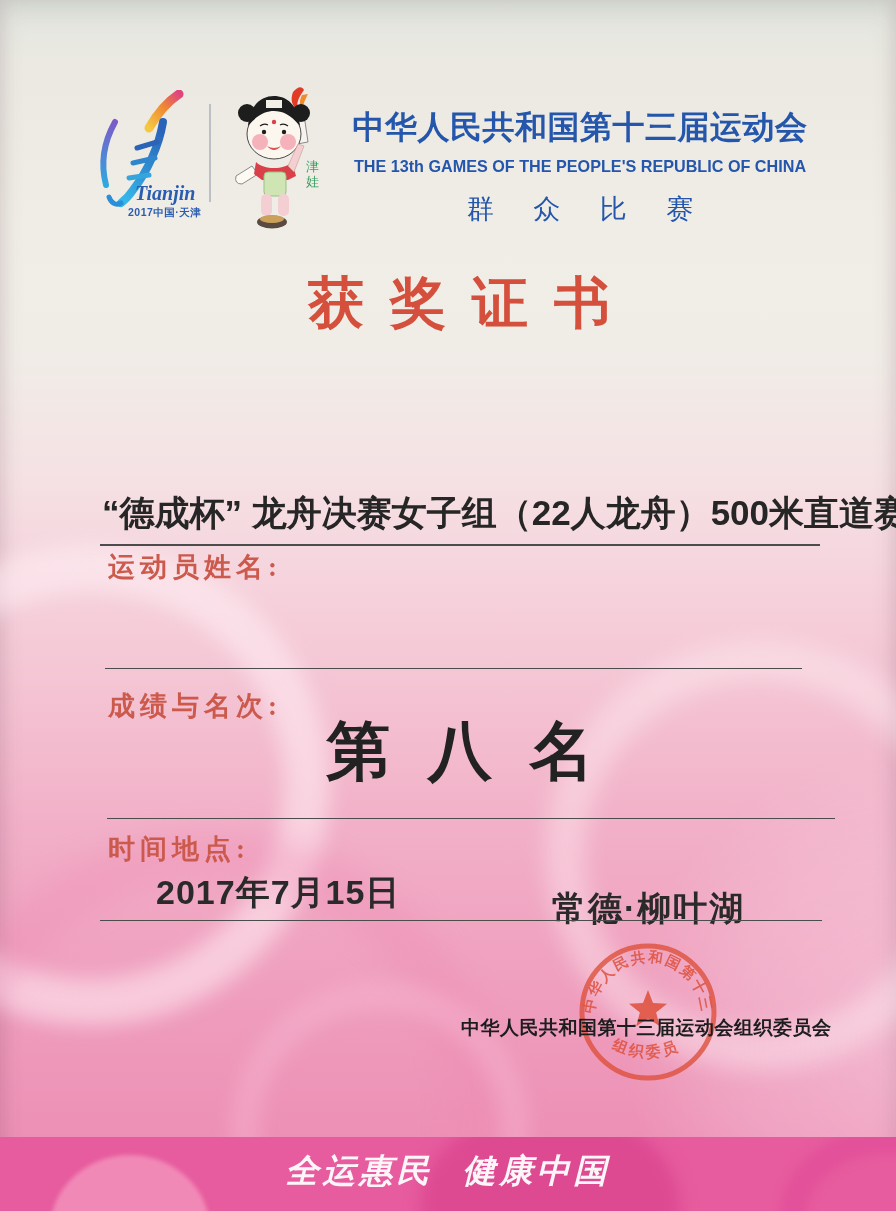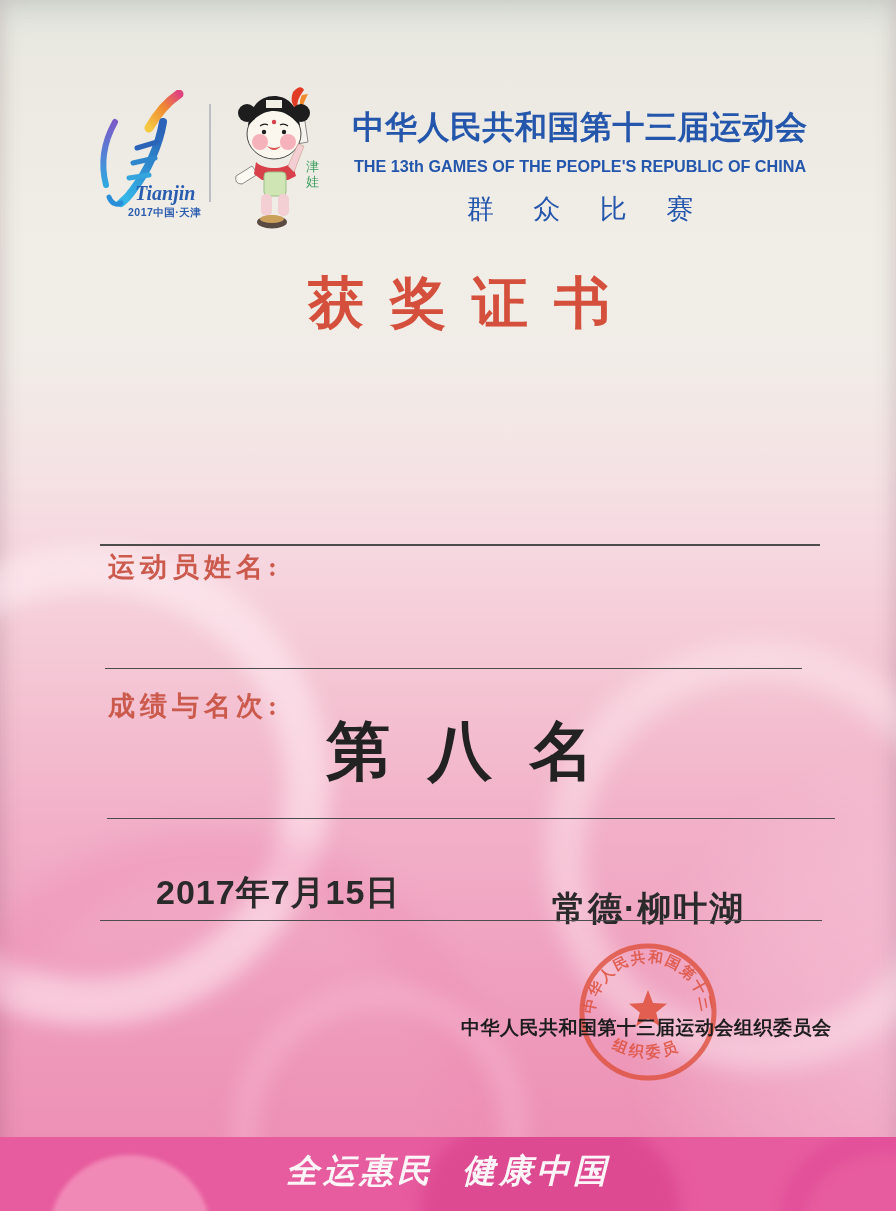--- a/index.html
+++ b/index.html
@@ -59,21 +59,21 @@
   .ul-event  { left:100px; top:544px; width:720px; }
   .ul-name   { left:105px; top:668px; width:697px; border-top-width:1.5px; }
   .ul-result { left:107px; top:818px; width:728px; border-top-width:1.5px; }
   .ul-date   { left:100px; top:920px; width:722px; border-top-width:1.5px; }
 
   .seal { position:absolute; left:568px; top:932px; width:160px; height:160px; z-index:4; opacity:.92; }
   .issuer { position:absolute; left:0; top:1015px; width:896px; z-index:5; }
   .issuer span { position:absolute; left:461px; font-size:19px; font-weight:bold; color:#1d1d1d; white-space:nowrap; letter-spacing:0.5px; }
 
   .slogan { position:absolute; left:0; top:1149px; width:896px; text-align:center; z-index:6;
-    font-family:Liberation Serif, serif; font-style:italic; font-weight:bold;
+    font-family:Liberation Sans, sans-serif; font-style:italic; font-weight:bold;
     font-size:33px; color:#fdf6f9; letter-spacing:4px; word-spacing:16px; }
 </style>
 </head>
 <body>
 
 <div class="page">
 
   <div class="swirl sw1"></div>
   <div class="swirl sw2"></div>
   <div class="swirl sw3"></div>
@@ -139,29 +139,31 @@
   <div class="mascot-label">津娃</div>
 
   <div class="hdr-text">
     <div class="hdr-cn">中华人民共和国第十三届运动会</div>
     <div class="hdr-en">THE 13th GAMES OF THE PEOPLE'S REPUBLIC OF CHINA</div>
     <div class="hdr-sub">群 众 比 赛</div>
   </div>
 
   <div class="doc-title">获奖证书</div>
 
+  <div class="event-value">“德成杯” 龙舟决赛女子组（22人龙舟）500米直道赛</div>
   <div class="uline ul-event"></div>
 
   <div class="label lab-athlete">运动员姓名:</div>
   <div class="uline ul-name"></div>
 
   <div class="label lab-result">成绩与名次:</div>
   <div class="result-value">第 八 名</div>
   <div class="uline ul-result"></div>
 
+  <div class="label lab-time">时间地点:</div>
   <div class="date-value">2017年7月15日</div>
   <div class="location-value">常德·柳叶湖</div>
   <div class="uline ul-date"></div>
 
   <svg class="seal" viewBox="0 0 160 160">
     <defs>
       <path id="sealArc" d="M 26 84 A 54 54 0 1 1 134 84" fill="none"></path>
       <path id="sealBottom" d="M 40 114 Q 80 136 120 114" fill="none"></path>
     </defs>
     <circle cx="80" cy="80" r="66" fill="none" stroke="#dd4f3a" stroke-width="5" opacity="0.85"></circle>

